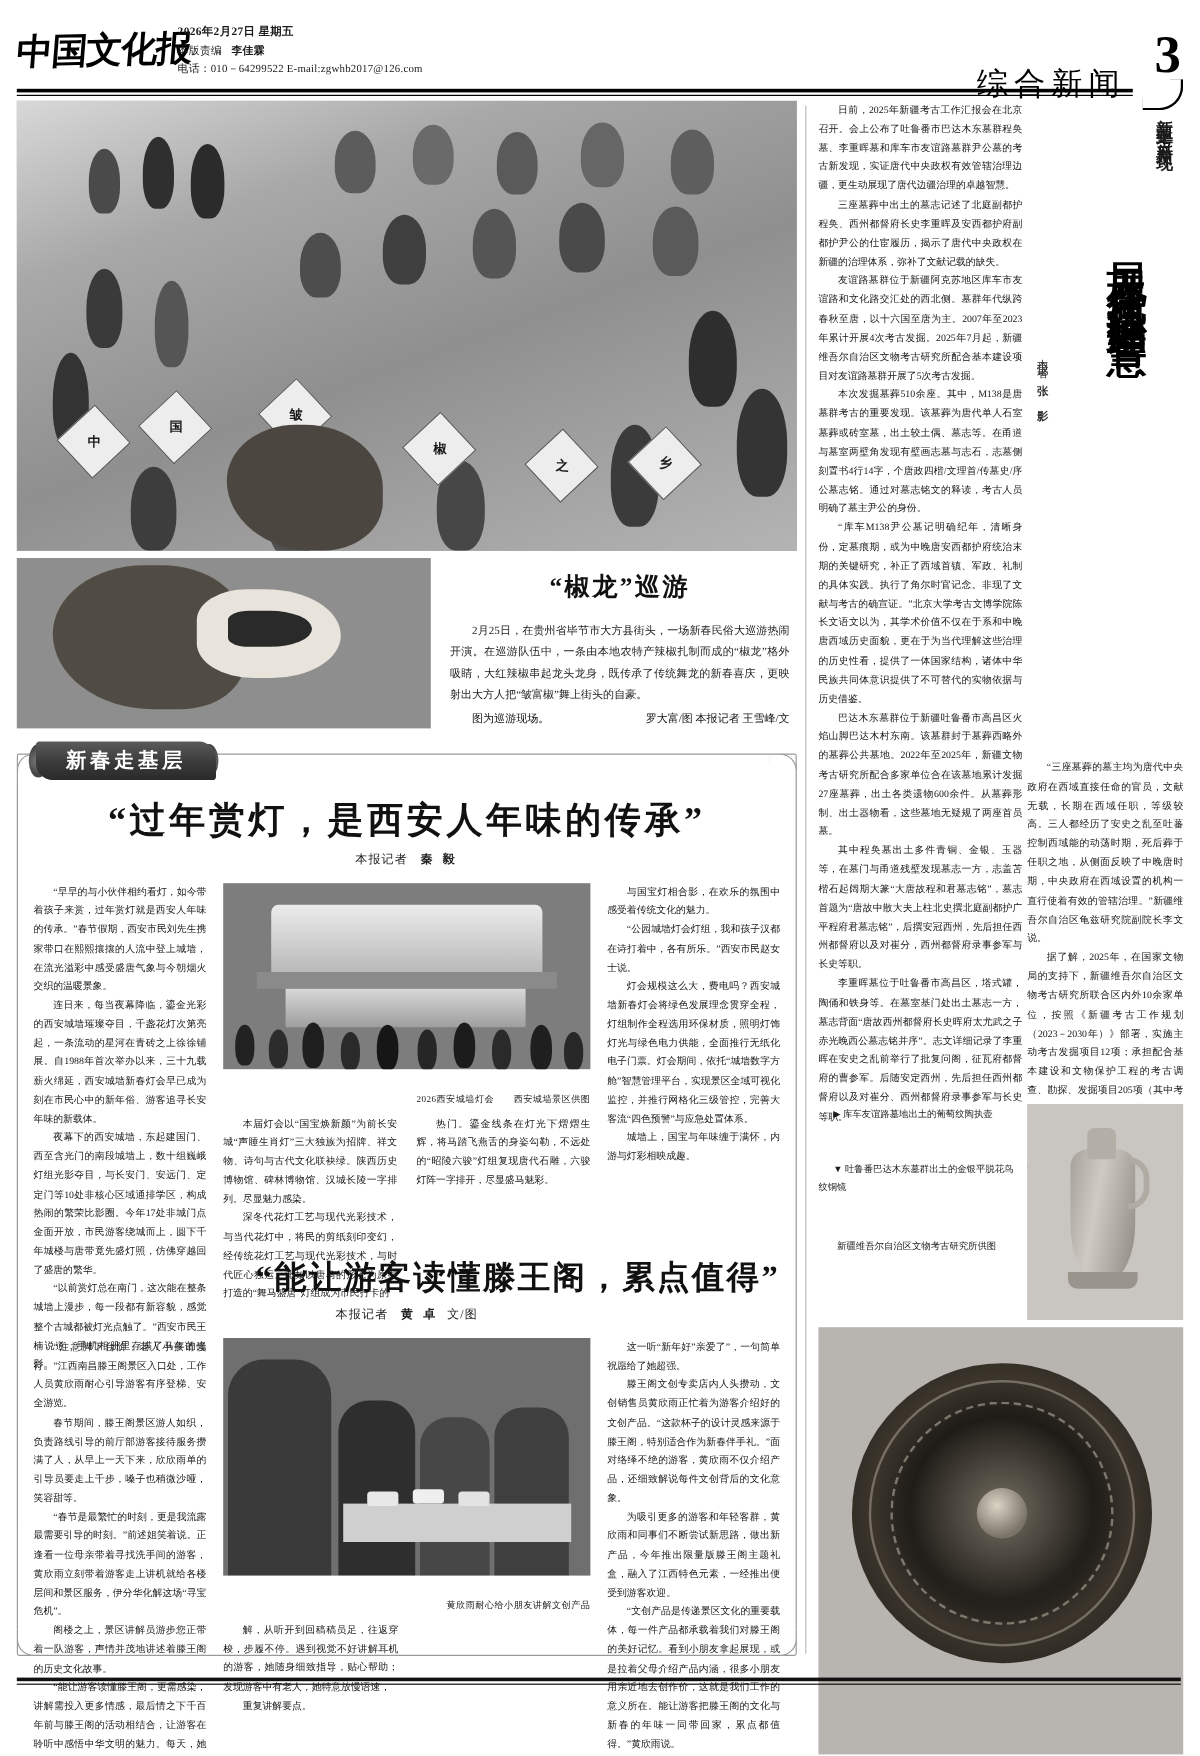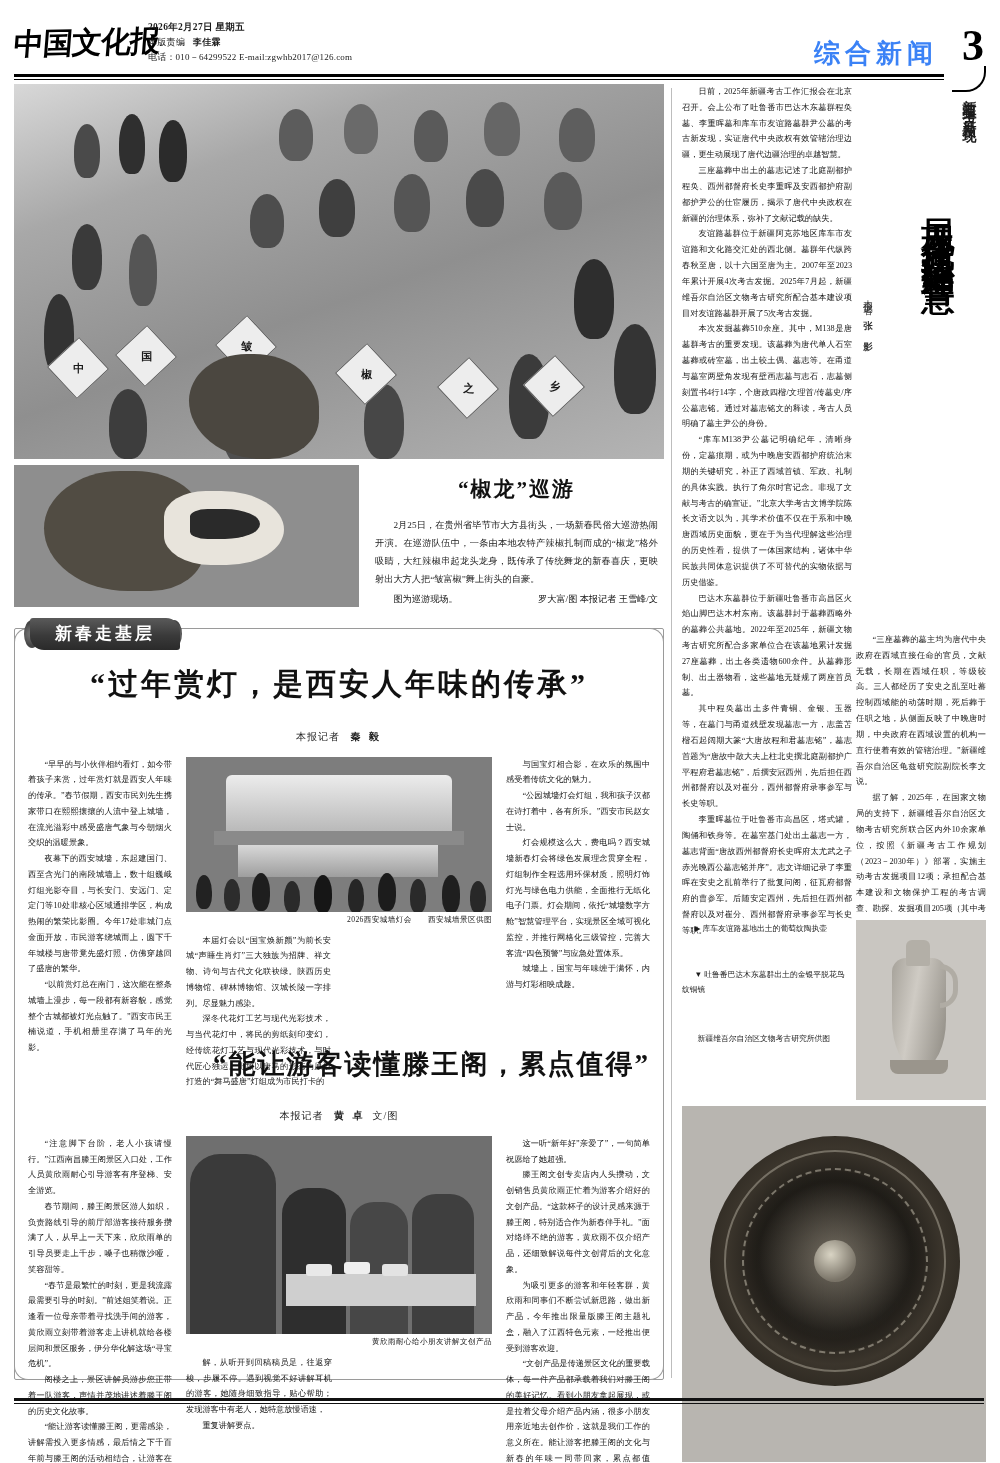--- a/index.html
+++ b/index.html
@@ -20,22 +20,22 @@
     font-size: 30px; font-weight: bold; letter-spacing: -1px;
     color: #000; transform: skewX(-6deg) rotate(-1.5deg);
     white-space: nowrap; line-height: 42px;
   }
   .mast-meta { position: absolute; left: 148px; top: 20px; font-size: 9px; line-height: 1.62; color: #1a1a1a; }
   .mast-meta .l1 { font-weight: bold; font-size: 9.5px; letter-spacing: .3px; }
   .mast-meta .l2 { letter-spacing: .3px; }
   .mast-meta .l2 b { font-weight: bold; }
   .mast-meta .l3 { letter-spacing: .2px; }
   .section-title {
-    position: absolute; right: 62px; top: 36px;
-    font-size: 26px; font-weight: bold; letter-spacing: 5px; color: #3b82f6;
+    position: absolute; right: 62px; top: 52px;
+    font-size: 26px; font-weight: normal; letter-spacing: 5px; color: #000000;
     font-family: "Liberation Serif", serif;
   }
   .page-num {
     position: absolute; right: 16px; top: 24px;
     font-size: 44px; font-weight: bold; color: #000; line-height: 1;
     font-family: "Liberation Serif", serif;
   }
   .mast-rule { position: absolute; left: 14px; top: 74px; width: 930px; height: 3px; background: #000; }
   .mast-rule::after { content:""; position:absolute; left:0; top:5px; width:100%; height:1px; background:#000; }
   .mast-curl {
@@ -102,31 +102,31 @@
   }
   .banner-deco-l { left: 24px; }
   .banner-deco-r { left: 166px; }
 
   
   .art1 { position: absolute; left: 28px; top: 665px; width: 622px; }
   .head1 {
     text-align: center; font-size: 30px; font-weight: bold; letter-spacing: 3px;
     font-family: "Liberation Serif", serif; line-height: 1.25;
   }
-  .byline { text-align: center; font-size: 10px; letter-spacing: 1px; margin-top: 27px; color:#222; }
+  .byline { text-align: center; font-size: 10px; letter-spacing: 1px; margin-top: 6px; color:#222; }
   .byline b { font-weight: bold; letter-spacing: 3px; }
 
   .cols3 { display: flex; gap: 14px; margin-top: 13px; }
   .c { width: 148px; }
   .cwide { width: 306px; }
   .ptext { font-size: 8.2px; line-height: 1.92; text-align: justify; text-indent: 2em; color:#161616; }
   .ptext + .ptext { margin-top: 0; }
 
   .inline-photo { width: 306px; height: 155px; background: #7d7d7d; position: relative; overflow:hidden; }
-  .inline-cap { font-size: 7.6px; text-align: right; margin-top: 3px; letter-spacing:.4px; color:#222; }
+  .inline-cap { font-size: 7.6px; text-align: right; margin-top: 20px; letter-spacing:.4px; color:#222; }
   .inline-cap span { margin-left: 14px; }
 
   
   .art2 { position: absolute; left: 28px; top: 1048px; width: 622px; }
   .head2 {
     text-align: right; font-size: 27px; font-weight: bold; letter-spacing: 2px;
     font-family: "Liberation Serif", serif; line-height: 1.25;
   }
   .inline-photo2 { width: 306px; height: 198px; background: #6f6f6f; position: relative; overflow:hidden; }
 
@@ -286,20 +286,21 @@
   <div class="art1">
     <div class="head1">“过年赏灯，是西安人年味的传承”</div>
     <div class="byline">
       <span>本报记者</span>
       &nbsp;&nbsp;<b>秦  毅</b>
     </div>
 
     <div class="cols3">
       <div class="c">
         <div class="ptext">“早早的与小伙伴相约看灯，如今带着孩子来赏，过年赏灯就是西安人年味的传承。”春节假期，西安市民刘先生携家带口在熙熙攘攘的人流中登上城墙，在流光溢彩中感受盛唐气象与今朝烟火交织的温暖景象。</div>
+        <div class="ptext">连日来，每当夜幕降临，鎏金光彩的西安城墙璀璨夺目，千盏花灯次第亮起，一条流动的星河在青砖之上徐徐铺展。自1988年首次举办以来，三十九载薪火绵延，西安城墙新春灯会早已成为刻在市民心中的新年俗、游客追寻长安年味的新载体。</div>
         <div class="ptext">夜幕下的西安城墙，东起建国门、西至含光门的南段城墙上，数十组巍峨灯组光影夺目，与长安门、安远门、定定门等10处非核心区域通排学区，构成热闹的繁荣比影圈。今年17处非城门点金面开放，市民游客绕城而上，圆下千年城楼与唐带竟先盛灯照，仿佛穿越回了盛唐的繁华。</div>
         <div class="ptext">“以前赏灯总在南门，这次能在整条城墙上漫步，每一段都有新容貌，感觉整个古城都被灯光点触了。”西安市民王楠说道，手机相册里存满了马年的光影。</div>
       </div>
 
       <div class="cwide">
         <div class="inline-photo">
           <div class="ph-grad" style="background:linear-gradient(175deg,#2a2a2a 0%,#555 18%,#cfcfcf 44%,#9a9a9a 62%,#3b3b3b 100%)"></div>
           <div style="position:absolute;left:40px;top:18px;width:226px;height:62px;background:linear-gradient(180deg,#ececec,#b4b4b4);border-radius:6px 6px 0 0"></div>
           <div style="position:absolute;left:28px;top:74px;width:250px;height:14px;background:#8a8a8a"></div>
           <div style="position:absolute;left:52px;top:88px;width:200px;height:32px;background:linear-gradient(180deg,#d8d8d8,#9e9e9e)"></div>
@@ -319,20 +320,21 @@
         <div class="inline-cap">
           <span>2026西安城墙灯会</span>
           <span>西安城墙景区供图</span>
         </div>
         <div style="display:flex;gap:16px;margin-top:8px">
           <div style="width:146px">
             <div class="ptext">本届灯会以“国宝焕新颜”为前长安城“声睡生肖灯”三大独族为招牌、祥文物、诗句与古代文化联袂绿。陕西历史博物馆、碑林博物馆、汉城长陵一字排列。尽显魅力感染。</div>
             <div class="ptext">深冬代花灯工艺与现代光彩技术，与当代花灯中，将民的剪纸刻印变幻，经传统花灯工艺与现代光彩技术，与时代匠心独运。比如以唐马的形态为原型打造的“舞马盛唐”灯组成为市民打卡的</div>
           </div>
           <div style="width:146px">
+            <div class="ptext">热门。鎏金线条在灯光下熠熠生辉，将马踏飞燕舌的身姿勾勒，不远处的“昭陵六骏”灯组复现唐代石雕，六骏灯阵一字排开，尽显盛马魅彩。</div>
           </div>
         </div>
       </div>
 
       <div class="c">
         <div class="ptext">与国宝灯相合影，在欢乐的氛围中感受着传统文化的魅力。</div>
         <div class="ptext">“公园城墙灯会灯组，我和孩子汉都在诗打着中，各有所乐。”西安市民赵女士说。</div>
         <div class="ptext">灯会规模这么大，费电吗？西安城墙新春灯会将绿色发展理念贯穿全程，灯组制作全程选用环保材质，照明灯饰灯光与绿色电力供能，全面推行无纸化电子门票。灯会期间，依托“城墙数字方舱”智慧管理平台，实现景区全域可视化监控，并推行网格化三级管控，完善大客流“四色预警”与应急处置体系。</div>
         <div class="ptext">城墙上，国宝与年味缠于满怀，内游与灯彩相映成趣。</div>
       </div>

